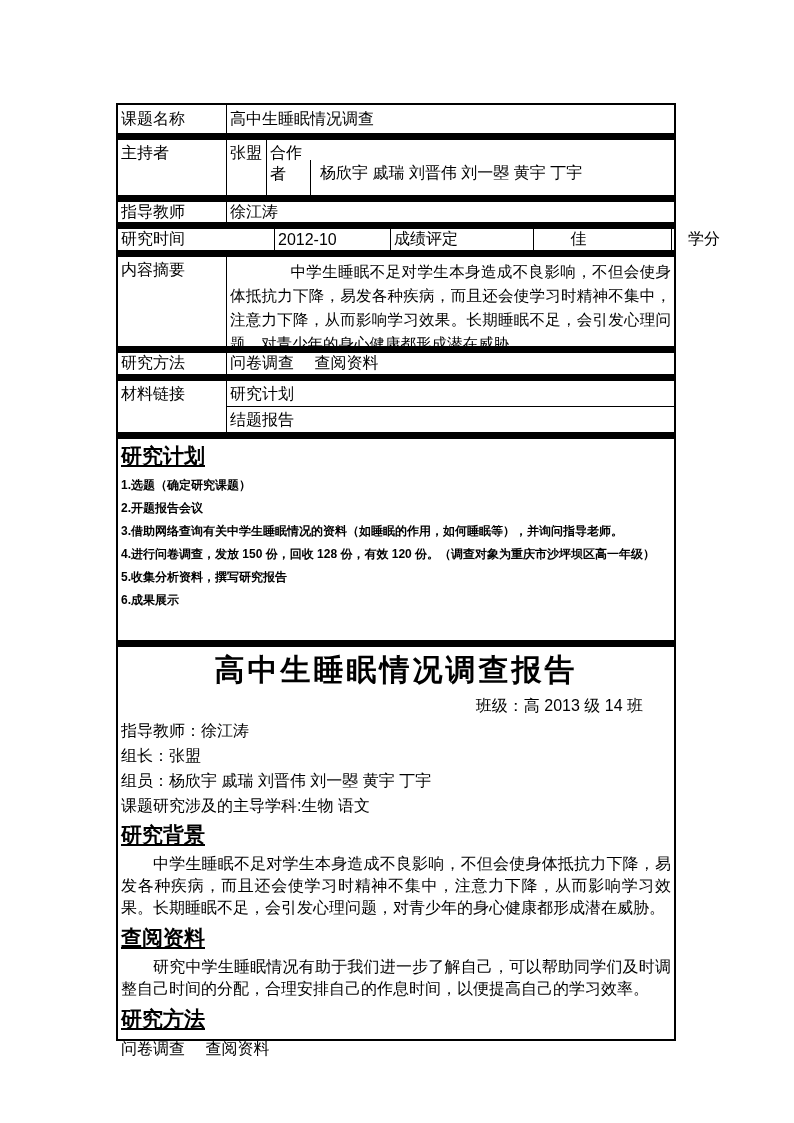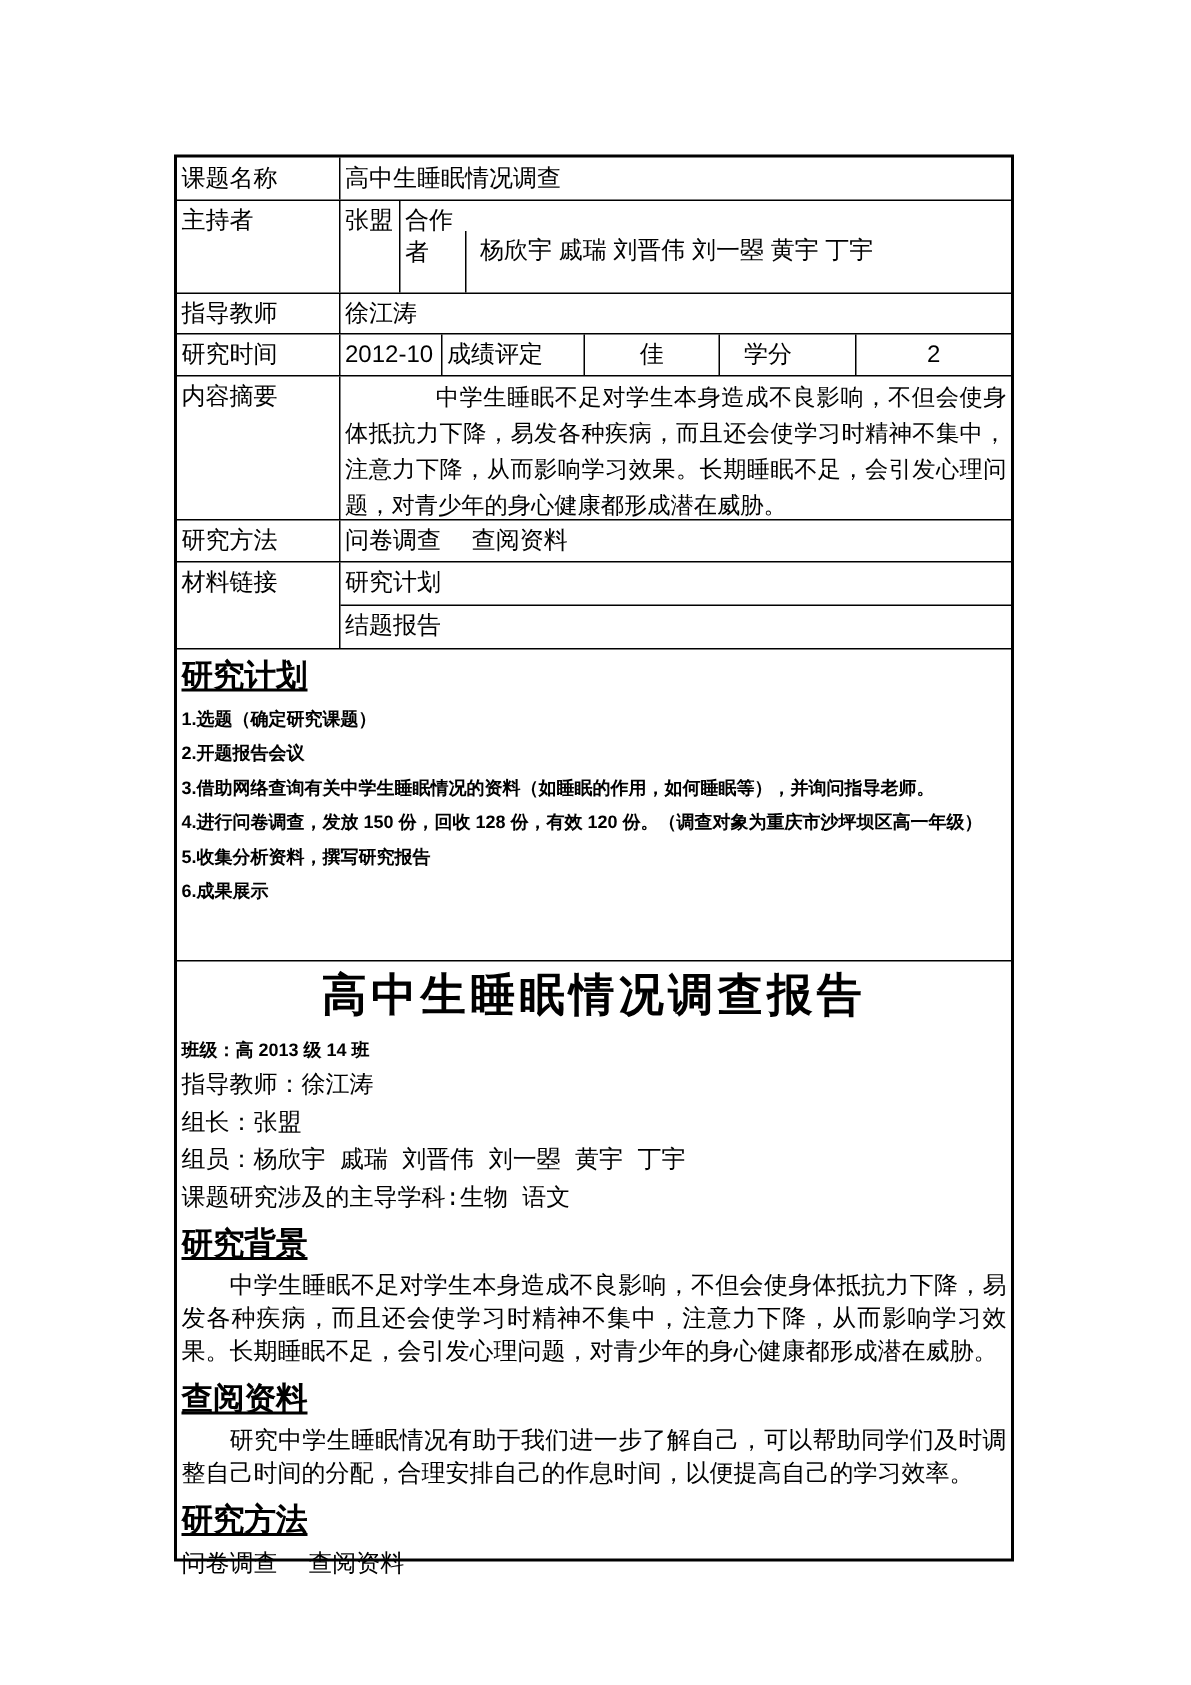--- a/index.html
+++ b/index.html
@@ -12,33 +12,33 @@
     overflow:hidden;
   }
   .page { position:absolute; left:0; top:6px; width:794px; height:1123px; background:#ffffff; }
 
   .doc-table {
     position:absolute; left:116px; top:97px; width:560px;
     border:2px solid #000;
     background:#fff;
     font-size:16px;
   }
-  .row { display:flex; border-top:1px solid #000000; }
+  .row { display:flex; border-top:7px solid #000000; }
   .row:first-child { border-top:none; }
   .cell { border-left:1px solid #000; padding:3px 3px 0 3px; overflow:hidden; }
   .cell:first-child { border-left:none; }
   .label-col { width:108px; flex:none; }
   .grow { flex:1; }
   .vcenter { display:flex; align-items:center; padding-top:0; }
   .ccenter { display:flex; align-items:center; justify-content:center; padding-top:0; }
 
   .r1 { height:28px; }
   .r2 { height:62px; }
   .r3 { height:27px; }
-  .r4 { height:28px; }
+  .r4 { height:28px;gap:48px; }
   .r5 { height:96px; }
   .r6 { height:28px; }
   .r78 { height:58px; }
   .r9 { height:208px; }
   .r10 { height:399px; }
 
   .w-host-val { width:40px; flex:none; }
   .w-collab   { width:44px; flex:none; }
   .w-time     { width:68px; flex:none; }
   .w-grade-l  { width:95px; flex:none; }
@@ -65,22 +65,22 @@
   .plan-cell { padding:3px 3px 0 3px; }
   .plan-cell .section-heading { margin-bottom:5px; }
   .plan-item { font-size:12px; line-height:20px; margin-bottom:3px;font-weight:bold; }
 
   .report-cell { padding:4px 3px 0 3px; }
   .report-title {
     font-family:"Liberation Serif","DejaVu Serif",serif;
     font-weight:bold; font-size:30px; letter-spacing:3px;
     text-align:center; line-height:38px;
   }
-  .report-classline { padding-right:28px; font-size:12px; line-height:24px; margin-top:5px;font-weight:bold; }
-  .report-infoline { font-size:16px; line-height:25px;font-family:Liberation Mono, monospace; }
+  .report-classline { text-align:right; padding-right:28px; font-size:16px; line-height:24px; margin-top:5px; }
+  .report-infoline { font-size:16px; line-height:25px; }
   .report-cell .section-heading { display:inline-block; margin-top:3px; margin-bottom:4px; }
   .report-para { font-size:16px; line-height:22px; text-indent:2em; text-align:justify; margin-bottom:2px; }
   .report-method-line { font-size:16px; line-height:24px; }
 </style>
 </head>
 <body>
 
 <div class="page">
   <div class="doc-table">
 

